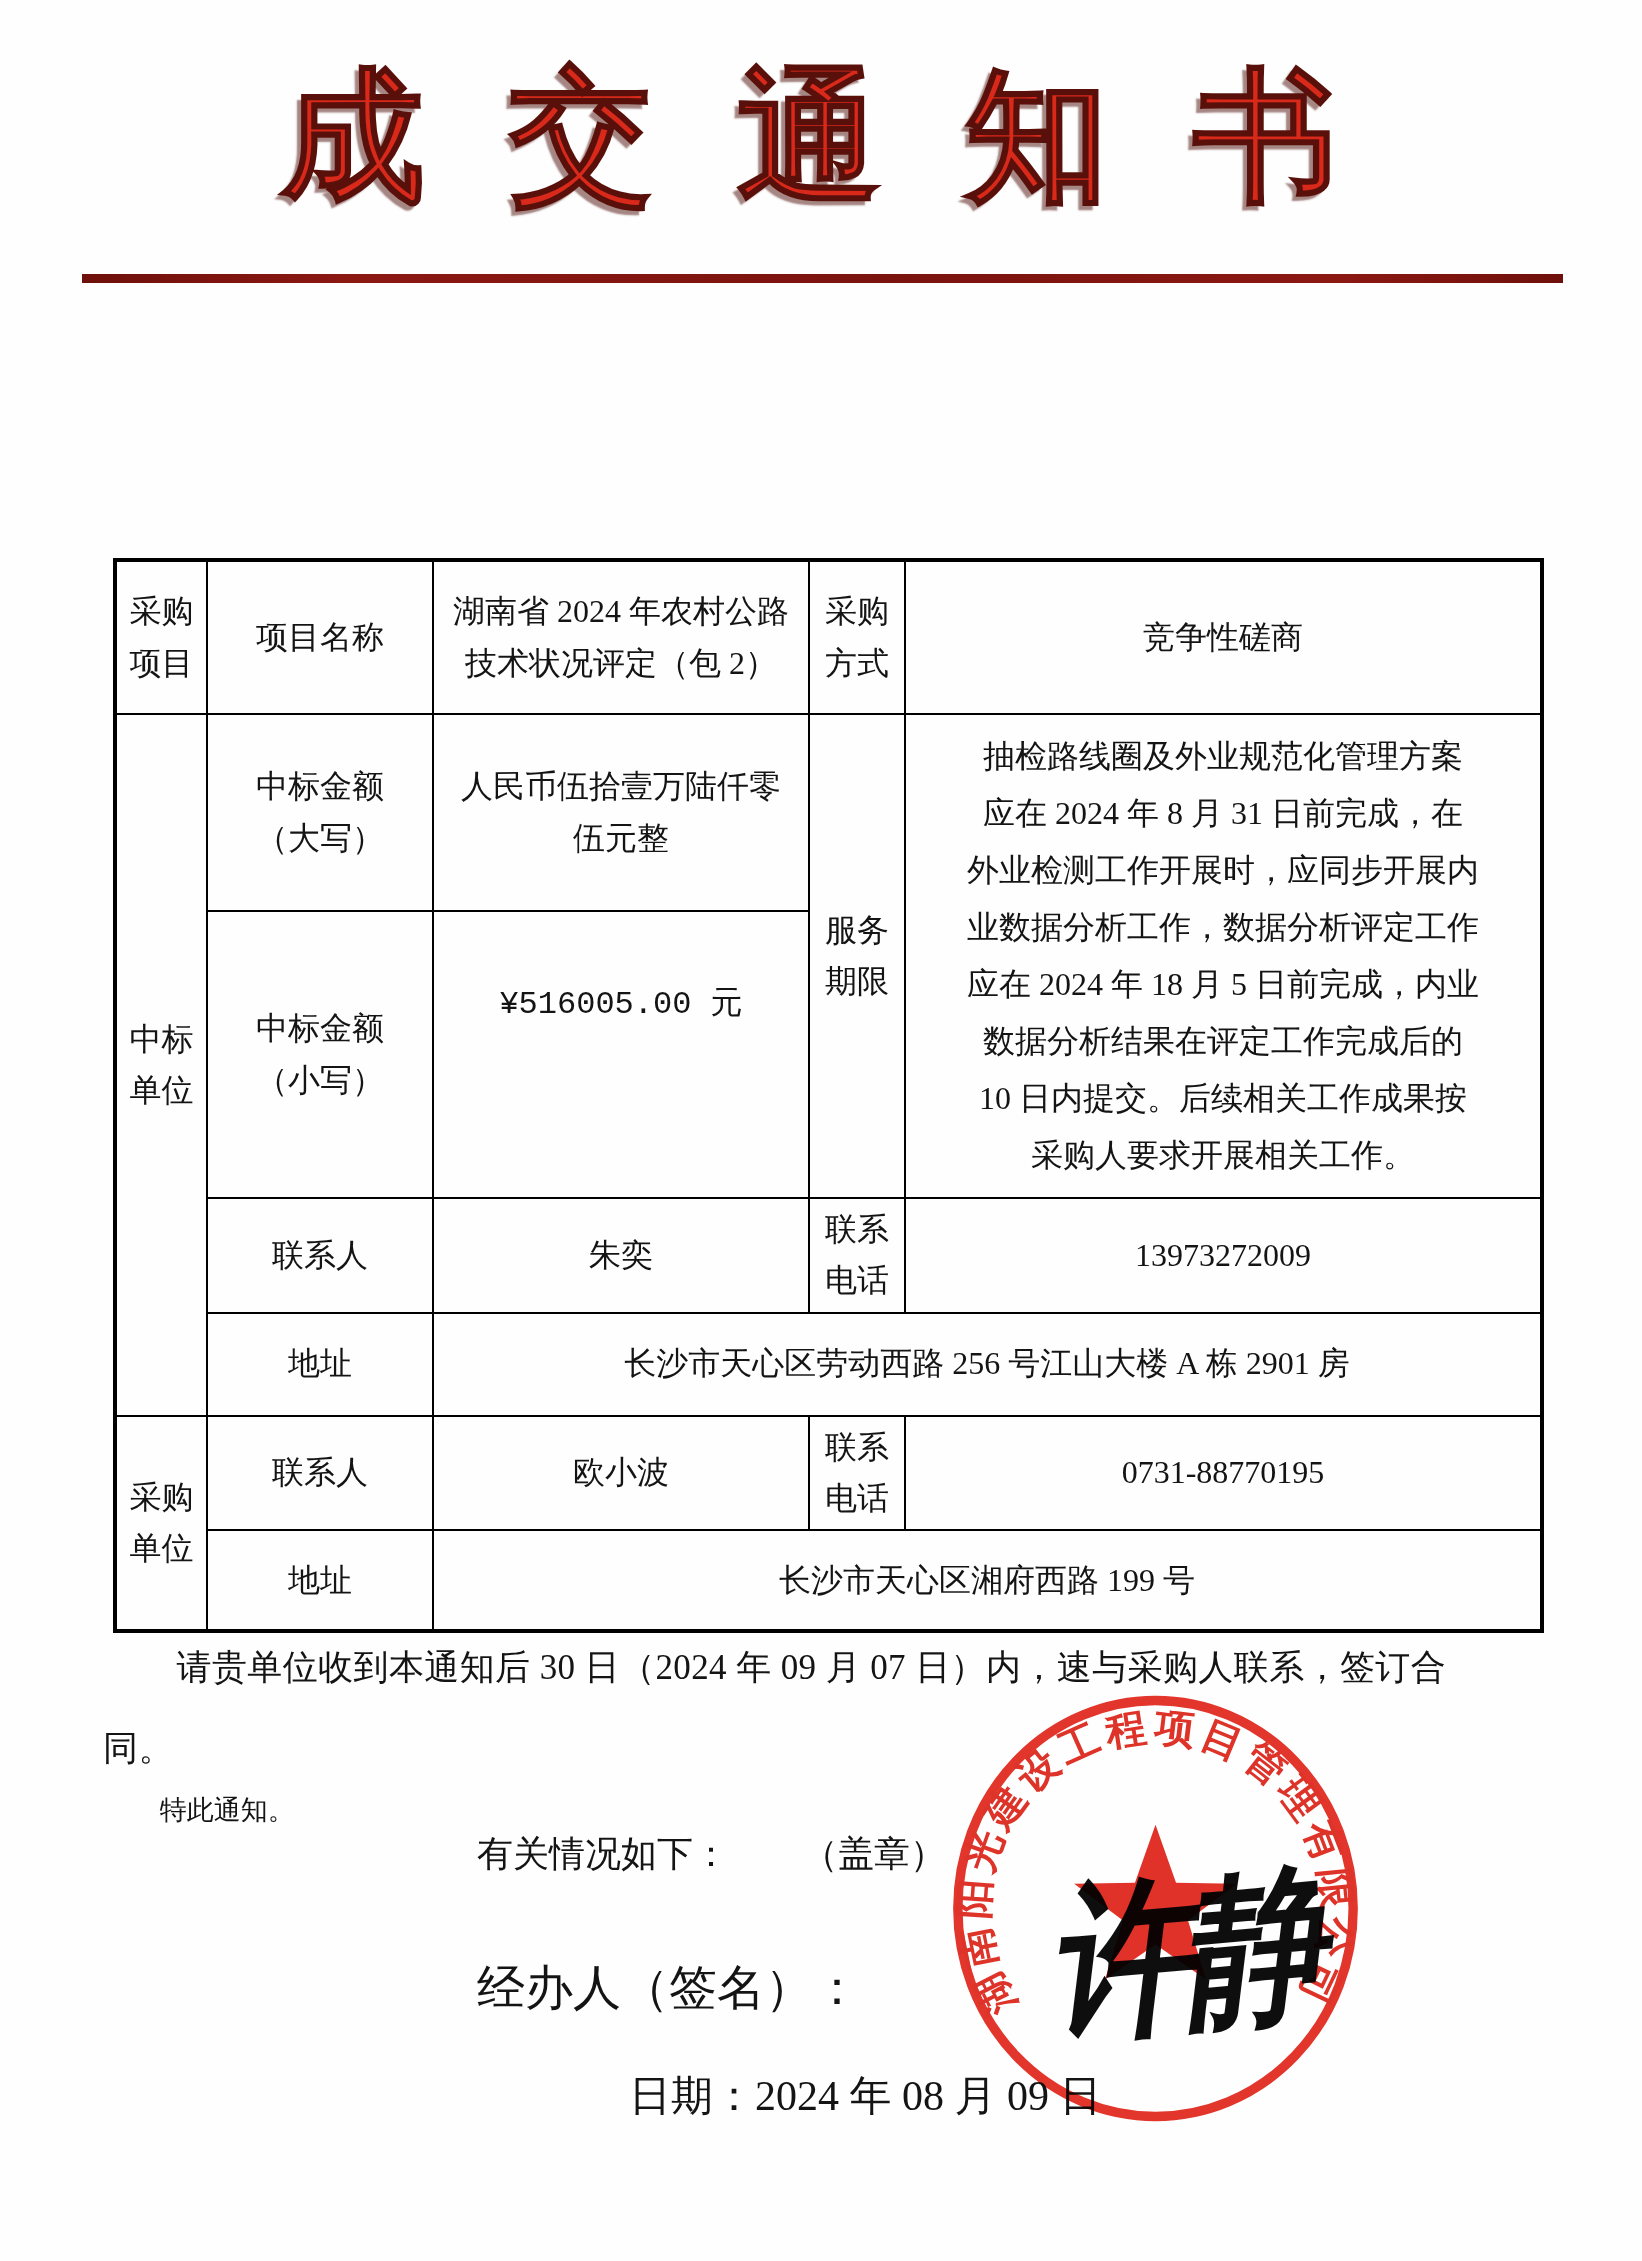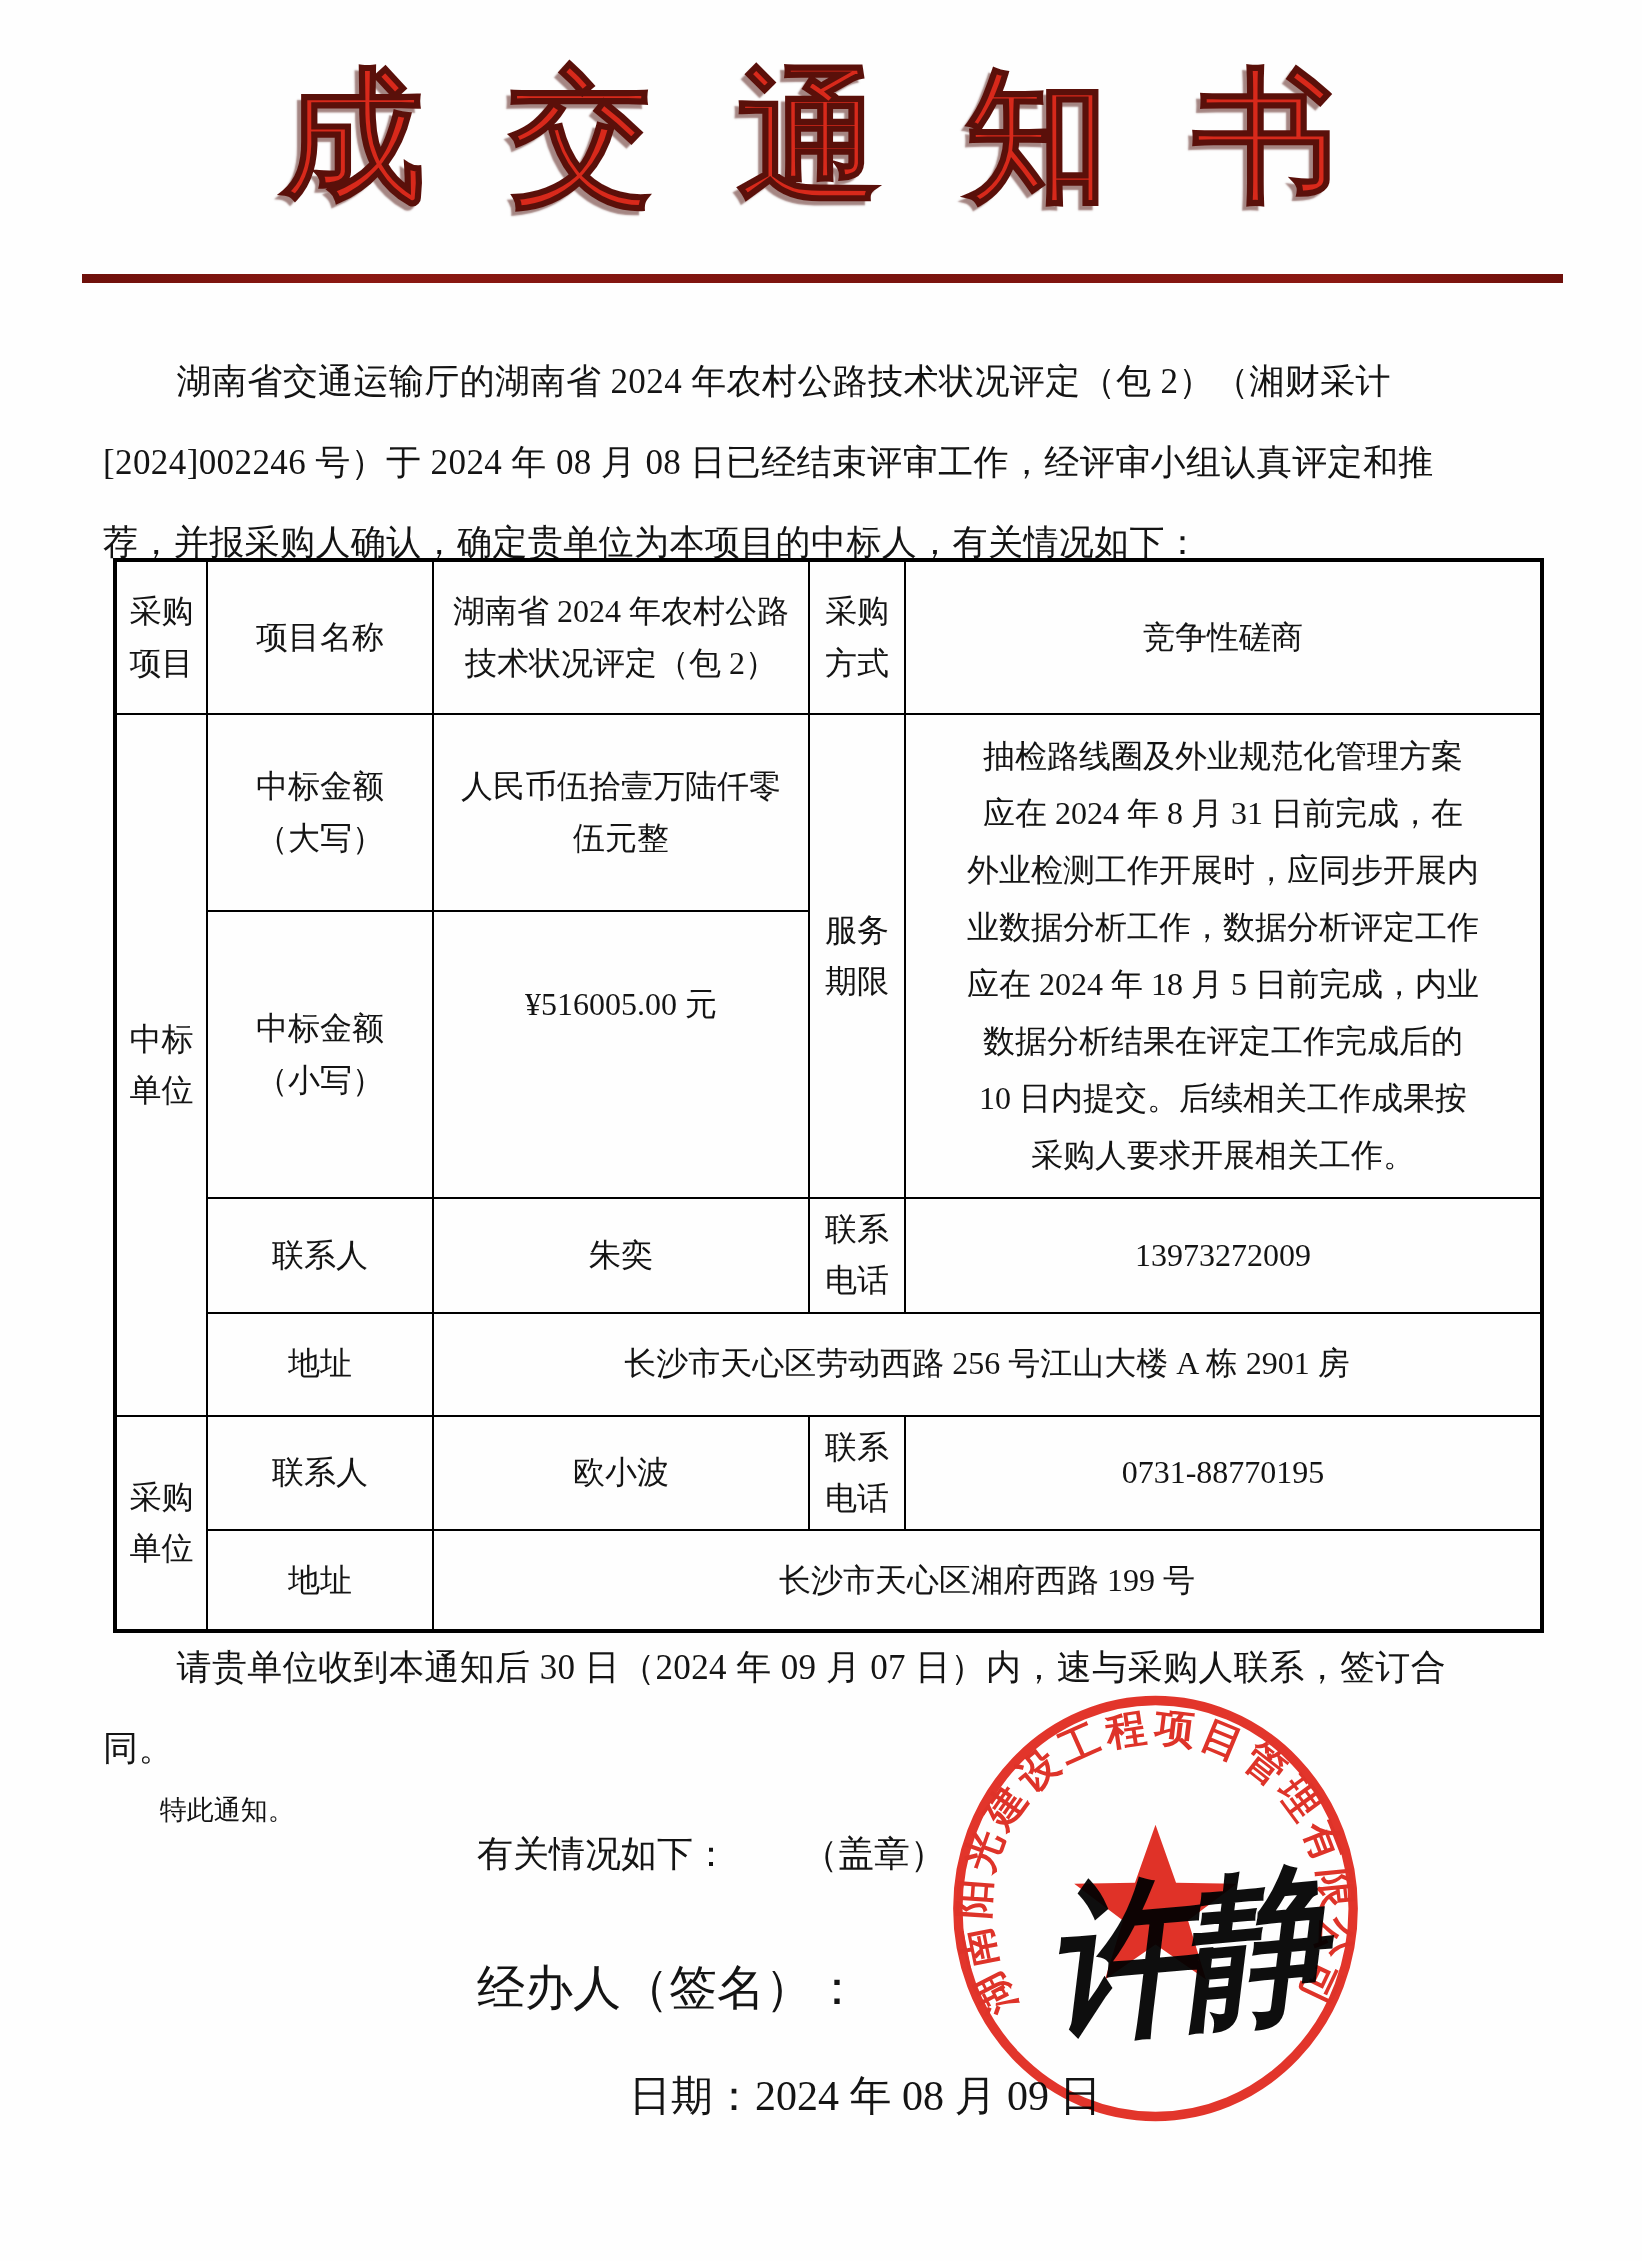--- a/index.html
+++ b/index.html
@@ -47,21 +47,21 @@
     font-size:32px;
   }
   .award-table td {
     border:2.6px solid #000;
     text-align:center; vertical-align:middle;
     padding:5.1px 6.8px;
     white-space:pre-line;
     line-height:1.6;
   }
   .award-table td.service-text { padding:5.1px 15.4px; line-height:1.78; font-size:32px; }
-  .award-table td.lift-up { padding-bottom:104px; }
+  .award-table td.lift-up { padding-bottom:104px;font-family:Liberation Mono, monospace; }
   tr.r1{height:154px} tr.r2{height:197px} tr.r3{height:287px}
   tr.r4{height:92px} tr.r5{height:103px} tr.r6{height:101px} tr.r7{height:101px}
   .closing-contract {
     position:absolute; top:1628px; left:103px; width:1450px;
     font-size:35px; line-height:2.3;
     white-space:pre-line; text-indent:2.1em; letter-spacing:0.4px;
   }
   .closing-notice {
     position:absolute; top:1792px; left:103px; width:1026px;
     font-size:27px; text-indent:2.1em;
@@ -91,23 +91,20 @@
 </head>
 <body>
 
 <div class="page">
 
   <div class="doc-title">成 交 通 知 书</div>
 
   <div class="red-rule"></div>
 
 
-  <div class="intro">湖南省交通运输厅的湖南省 2024 年农村公路技术状况评定（包 2）（湘财采计
-[2024]002246 号）于 2024 年 08 月 08 日已经结束评审工作，经评审小组认真评定和推
-荐，并报采购人确认，确定贵单位为本项目的中标人，有关情况如下：</div>
 
   <table class="award-table">
     <colgroup>
       <col style="width:92px">
         <col style="width:226px">
         <col style="width:376px">
       <col style="width:96px">
         <col style="width:637px">
     </colgroup>
     <tbody>

